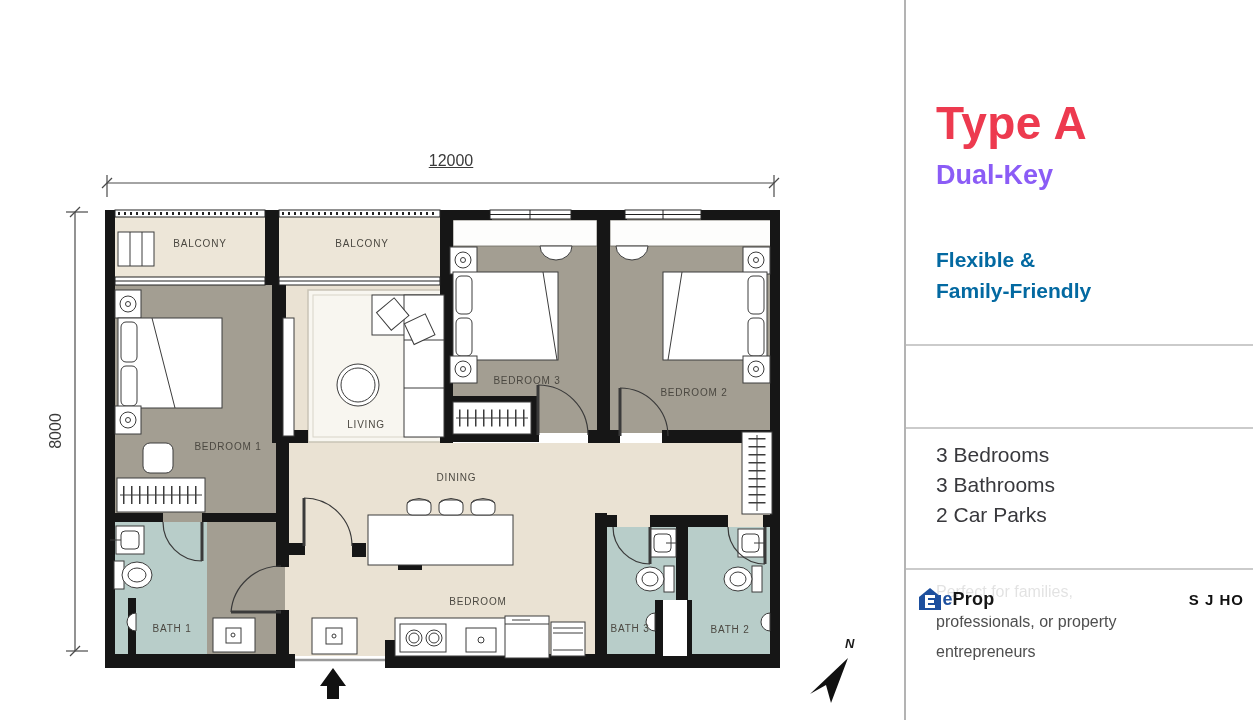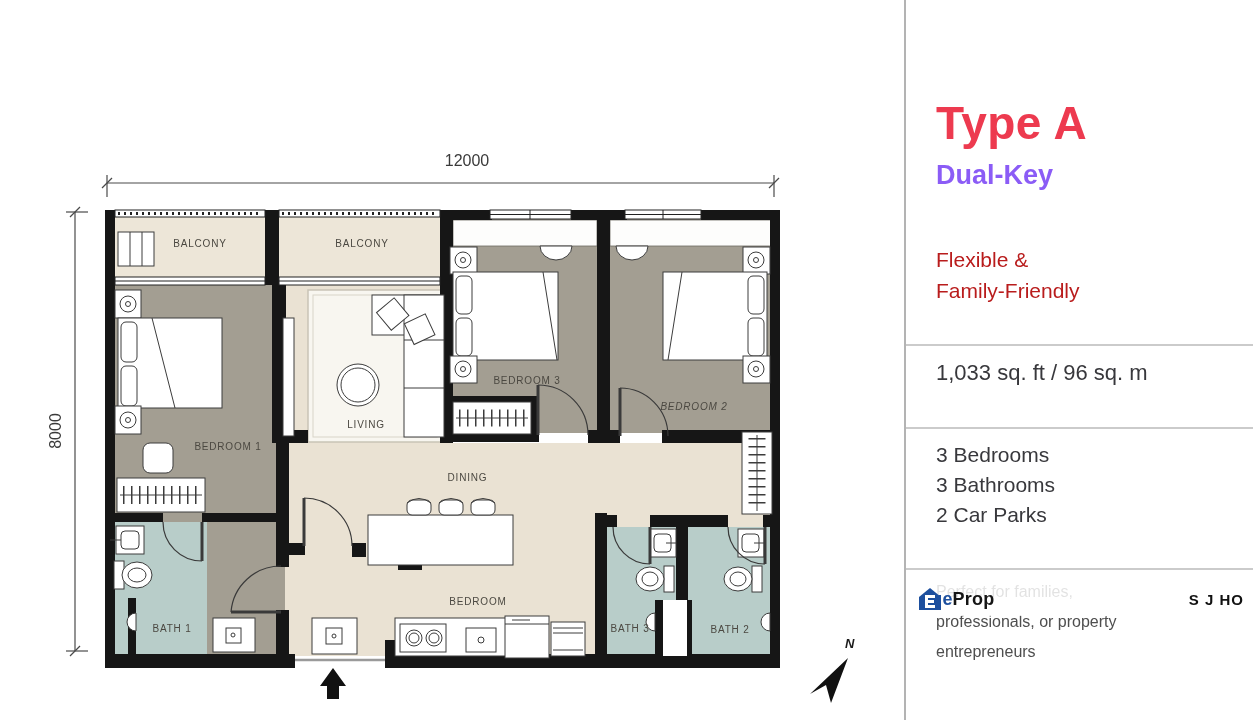--- a/index.html
+++ b/index.html
@@ -9,21 +9,21 @@
   
   .lbl{position:absolute;transform:translate(-50%,-50%);font-size:10px;letter-spacing:.8px;
        color:#4b4841;white-space:nowrap;}
   .dim{position:absolute;transform:translate(-50%,-50%);font-size:16px;color:#3a3a3a;}
   .dim.vert{transform:translate(-50%,-50%) rotate(-90deg);}
   .north-n{position:absolute;font-size:13px;font-style:italic;font-weight:bold;color:#1c1c1c;}
   
   .panel{position:absolute;left:904px;top:0;width:349px;height:720px;border-left:2px solid #b3b3b3;background:#fff;}
   .p-title{position:absolute;left:30px;top:96px;font-size:46px;font-weight:bold;letter-spacing:.5px;color:#ed3a4f;text-align:right;}
   .p-sub{position:absolute;left:30px;top:160px;font-size:27px;font-weight:bold;color:#8b5cf6;}
-  .p-tag{position:absolute;left:30px;top:244px;font-size:21px;font-weight:normal;color:#b91c1c;line-height:31px;}
+  .p-tag{position:absolute;left:30px;top:244px;font-size:21px;font-weight:bold;color:#0369a1;line-height:31px;}
   .p-rule{position:absolute;left:0;right:0;height:0;border-top:2px solid #cbcbcb;}
   .p-area{position:absolute;left:30px;top:360px;font-size:22px;color:#38383c;}
   .p-feats{position:absolute;left:30px;top:440px;font-size:21px;color:#38383c;line-height:30px;}
   .p-desc{position:absolute;left:30px;top:577px;font-size:16px;color:#4e4e4e;line-height:30px;}
   .wm-band{position:absolute;left:0;right:0;top:575px;height:41px;background:rgba(255,255,255,.84);}
   .wm-logo{position:absolute;left:12px;top:587px;display:flex;align-items:center;height:24px;}
   .wm-logo .txt{font-size:18px;font-weight:bold;letter-spacing:.2px;margin-left:2px;}
   .wm-logo .blue{color:#1d4f9e;}
   .wm-logo .dark{color:#151515;}
   .wm-initials{position:absolute;right:11px;top:591px;font-size:15px;font-weight:bold;color:#111;letter-spacing:1px;}
@@ -269,43 +269,42 @@
     </g>
 
     <polygon fill="#111" points="333,668 320,686 327,686 327,699 339,699 339,686 346,686"></polygon>
     <polygon fill="#111" points="848,658 810,694 826,685 831,703"></polygon>
   </svg>
 
   <div class="lbl" style="left:200px;top:243px;">BALCONY</div>
   <div class="lbl" style="left:362px;top:243px;">BALCONY</div>
   <div class="lbl" style="left:228px;top:446px;">BEDROOM 1</div>
   <div class="lbl" style="left:527px;top:380px;">BEDROOM 3</div>
-  <div class="lbl" style="left:694px;top:406px;font-style:italic;">BEDROOM 2</div>
+  <div class="lbl" style="left:694px;top:392px;">BEDROOM 2</div>
   <div class="lbl" style="left:366px;top:424px;">LIVING</div>
-  <div class="lbl" style="left:453px;top:477px;padding-left:29px;">DINING</div>
+  <div class="lbl" style="left:442px;top:477px;padding-left:29px;">DINING</div>
   <div class="lbl" style="left:478px;top:601px;">BEDROOM</div>
   <div class="lbl" style="left:172px;top:628px;">BATH 1</div>
   <div class="lbl" style="left:630px;top:628px;">BATH 3</div>
   <div class="lbl" style="left:730px;top:629px;">BATH 2</div>
 
-  <div class="dim" style="left:467px;top:161px;">12000</div>
+  <div class="dim" style="left:451px;top:161px;text-decoration:underline;">12000</div>
   <div class="dim vert" style="left:56px;top:431px;">8000</div>
   <div class="north-n" style="left:845px;top:636px;">N</div>
 
   <aside class="panel">
     <h1 class="p-title" style="margin:0;">Type A</h1>
     <h2 class="p-sub" style="margin:0;">Dual-Key</h2>
 
     <div class="p-tag">
       <div>Flexible &amp;</div>
       <div>Family-Friendly</div>
     </div>
 
     <div class="p-rule" style="top:344px;"></div>
-    <div class="p-area">1,033 sq. ft / 96 sq. m</div>
     <div class="p-rule" style="top:427px;"></div>
 
     <div class="p-feats">
       <div>3 Bedrooms</div>
       <div>3 Bathrooms</div>
       <div>2 Car Parks</div>
     </div>
 
     <div class="p-rule" style="top:568px;"></div>
 

